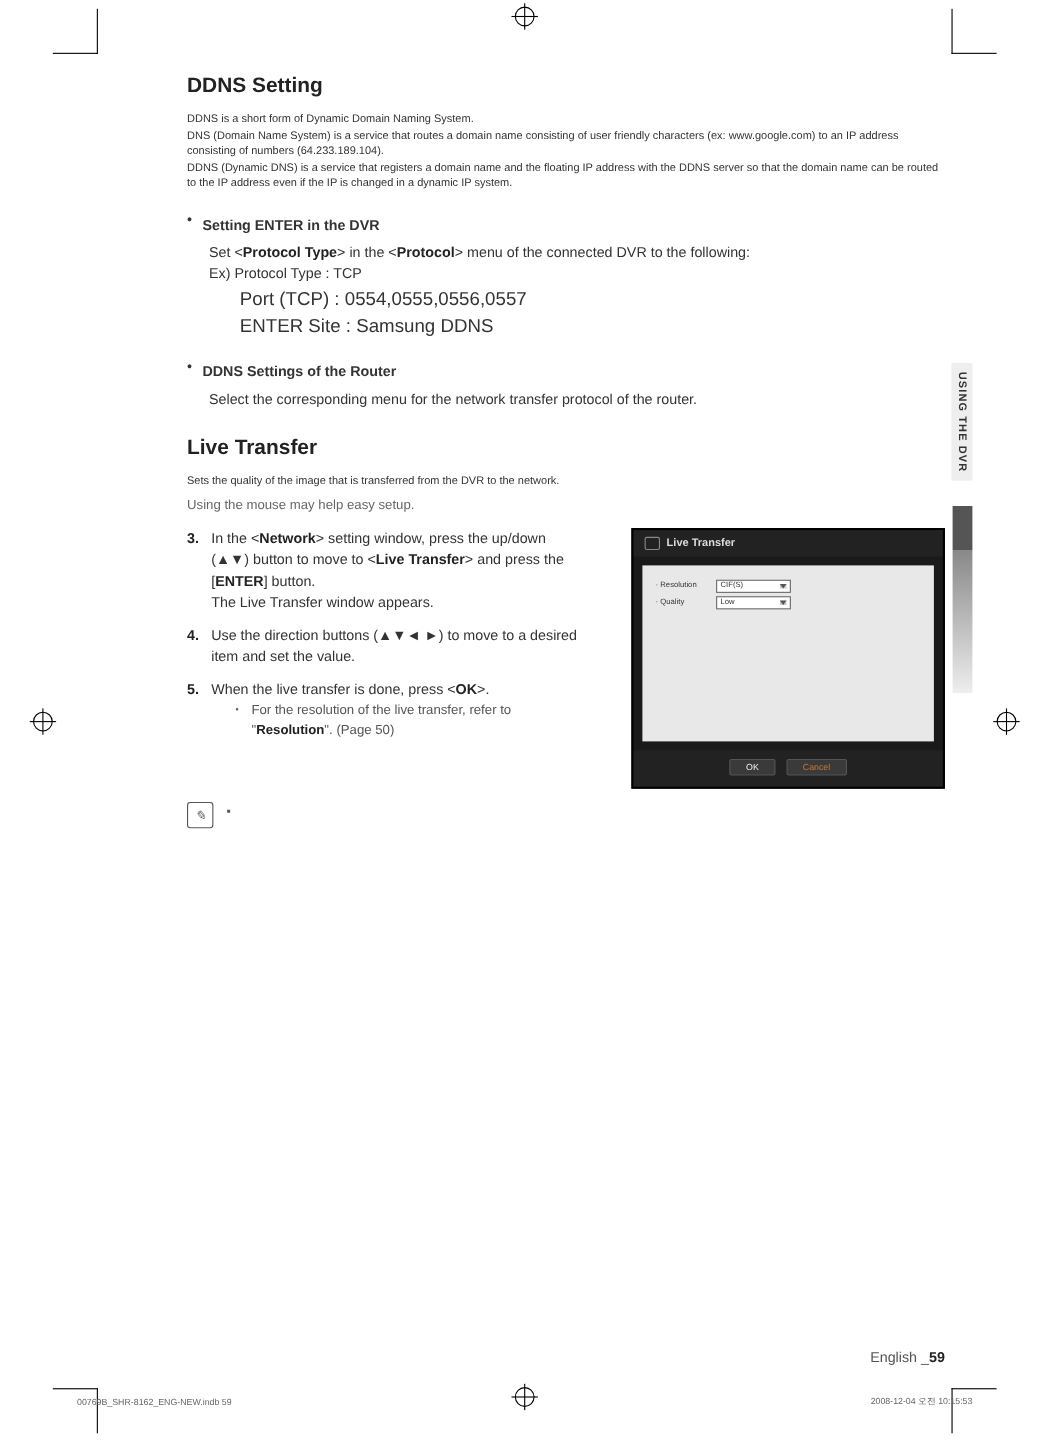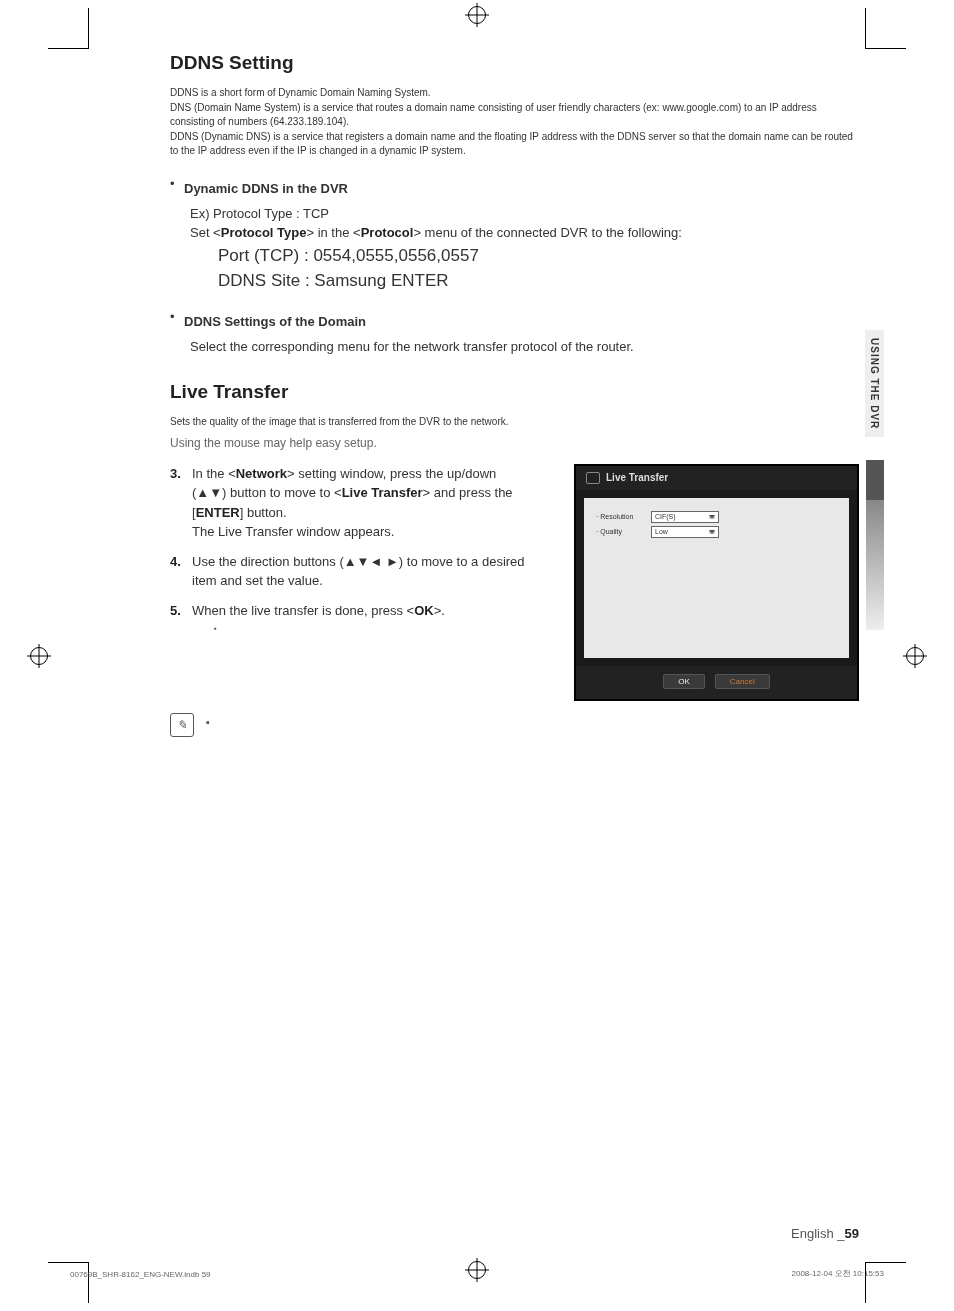--- a/index.html
+++ b/index.html
@@ -6,21 +6,21 @@
     margin: 0;
     padding: 0;
     font-family: Arial, Helvetica, sans-serif;
     background: #fff;
     color: #333;
     width: 954px;
     height: 1311px;
     position: relative;
   }
   .page {
-    padding: 52px 95px 60px 170px;
+    padding: 68px 95px 60px 170px;
     position: relative;
     box-sizing: border-box;
     height: 100%;
   }
   .crop-tl, .crop-tr, .crop-bl, .crop-br {
     position: absolute;
     width: 40px;
     height: 40px;
   }
   .crop-tl { top: 8px; left: 48px; border-right: 1px solid #000; border-bottom: 1px solid #000; }
@@ -314,51 +314,54 @@
   <h2 class="section">DDNS Setting</h2>
 
   <p class="body-text">
     <span>DDNS is a short form of Dynamic Domain Naming System.</span><br>
     <span>DNS (Domain Name System) is a service that routes a domain name consisting of user friendly characters (ex: www.google.com) to an IP address consisting of numbers (64.233.189.104).</span><br>
     <span>DDNS (Dynamic DNS) is a service that registers a domain name and the floating IP address with the DDNS server so that the domain name can be routed to the IP address even if the IP is changed in a dynamic IP system.</span>
   </p>
 
   <div class="bullet-row">
     <div class="bullet-dot">•</div>
-    <div class="subhead">Dynamic DDNS in the DVR</div>
-  </div>
-  <div class="indent">Ex) Protocol Type : TCP</div>
+    <div class="subhead">Setting ENTER in the DVR</div>
+  </div>
   <div class="indent">
     <span>Set &lt;</span><b>Protocol Type</b><span>&gt; in the &lt;</span><b>Protocol</b><span>&gt; menu of the connected DVR to the following:</span>
   </div>
+  <div class="indent">Ex) Protocol Type : TCP</div>
   <div class="indent2">Port (TCP) : 0554,0555,0556,0557</div>
-  <div class="indent2">DDNS Site : Samsung ENTER</div>
+  <div class="indent2">ENTER Site : Samsung DDNS</div>
 
   <div class="bullet-row" style="margin-top:14px">
     <div class="bullet-dot">•</div>
-    <div class="subhead">DDNS Settings of the Domain</div>
+    <div class="subhead">DDNS Settings of the Router</div>
   </div>
   <div class="indent" style="margin-bottom:25px">Select the corresponding menu for the network transfer protocol of the router.</div>
 
   <h2 class="section">Live Transfer</h2>
   <p class="body-text" style="margin-bottom:4px">Sets the quality of the image that is transferred from the DVR to the network.</p>
   <p class="helper">Using the mouse may help easy setup.</p>
 
   <div class="cols">
     <div class="col-text">
       <ol class="steps">
         <li>
           <span>In the &lt;</span><b>Network</b><span>&gt; setting window, press the up/down (▲▼) button to move to &lt;</span><b>Live Transfer</b><span>&gt; and press the [</span><b>ENTER</b><span>] button.</span><br>
           <span>The Live Transfer window appears.</span>
         </li>
         <li>Use the direction buttons (▲▼◄ ►) to move to a desired item and set the value.</li>
         <li>
           <span>When the live transfer is done, press &lt;</span><b>OK</b><span>&gt;.</span>
           <div class="sub-bullet">
             <div class="sq">▪</div>
+            <div>
+              <span>For the resolution of the live transfer, refer to "</span><b>Resolution</b><span>". (Page 50)</span>
+            </div>
           </div>
         </li>
       </ol>
     </div>
 
     <div class="col-img">
       <div class="screenshot">
         <div class="ss-title">
           <div class="ret-icon"></div>
           <span>Live Transfer</span>

